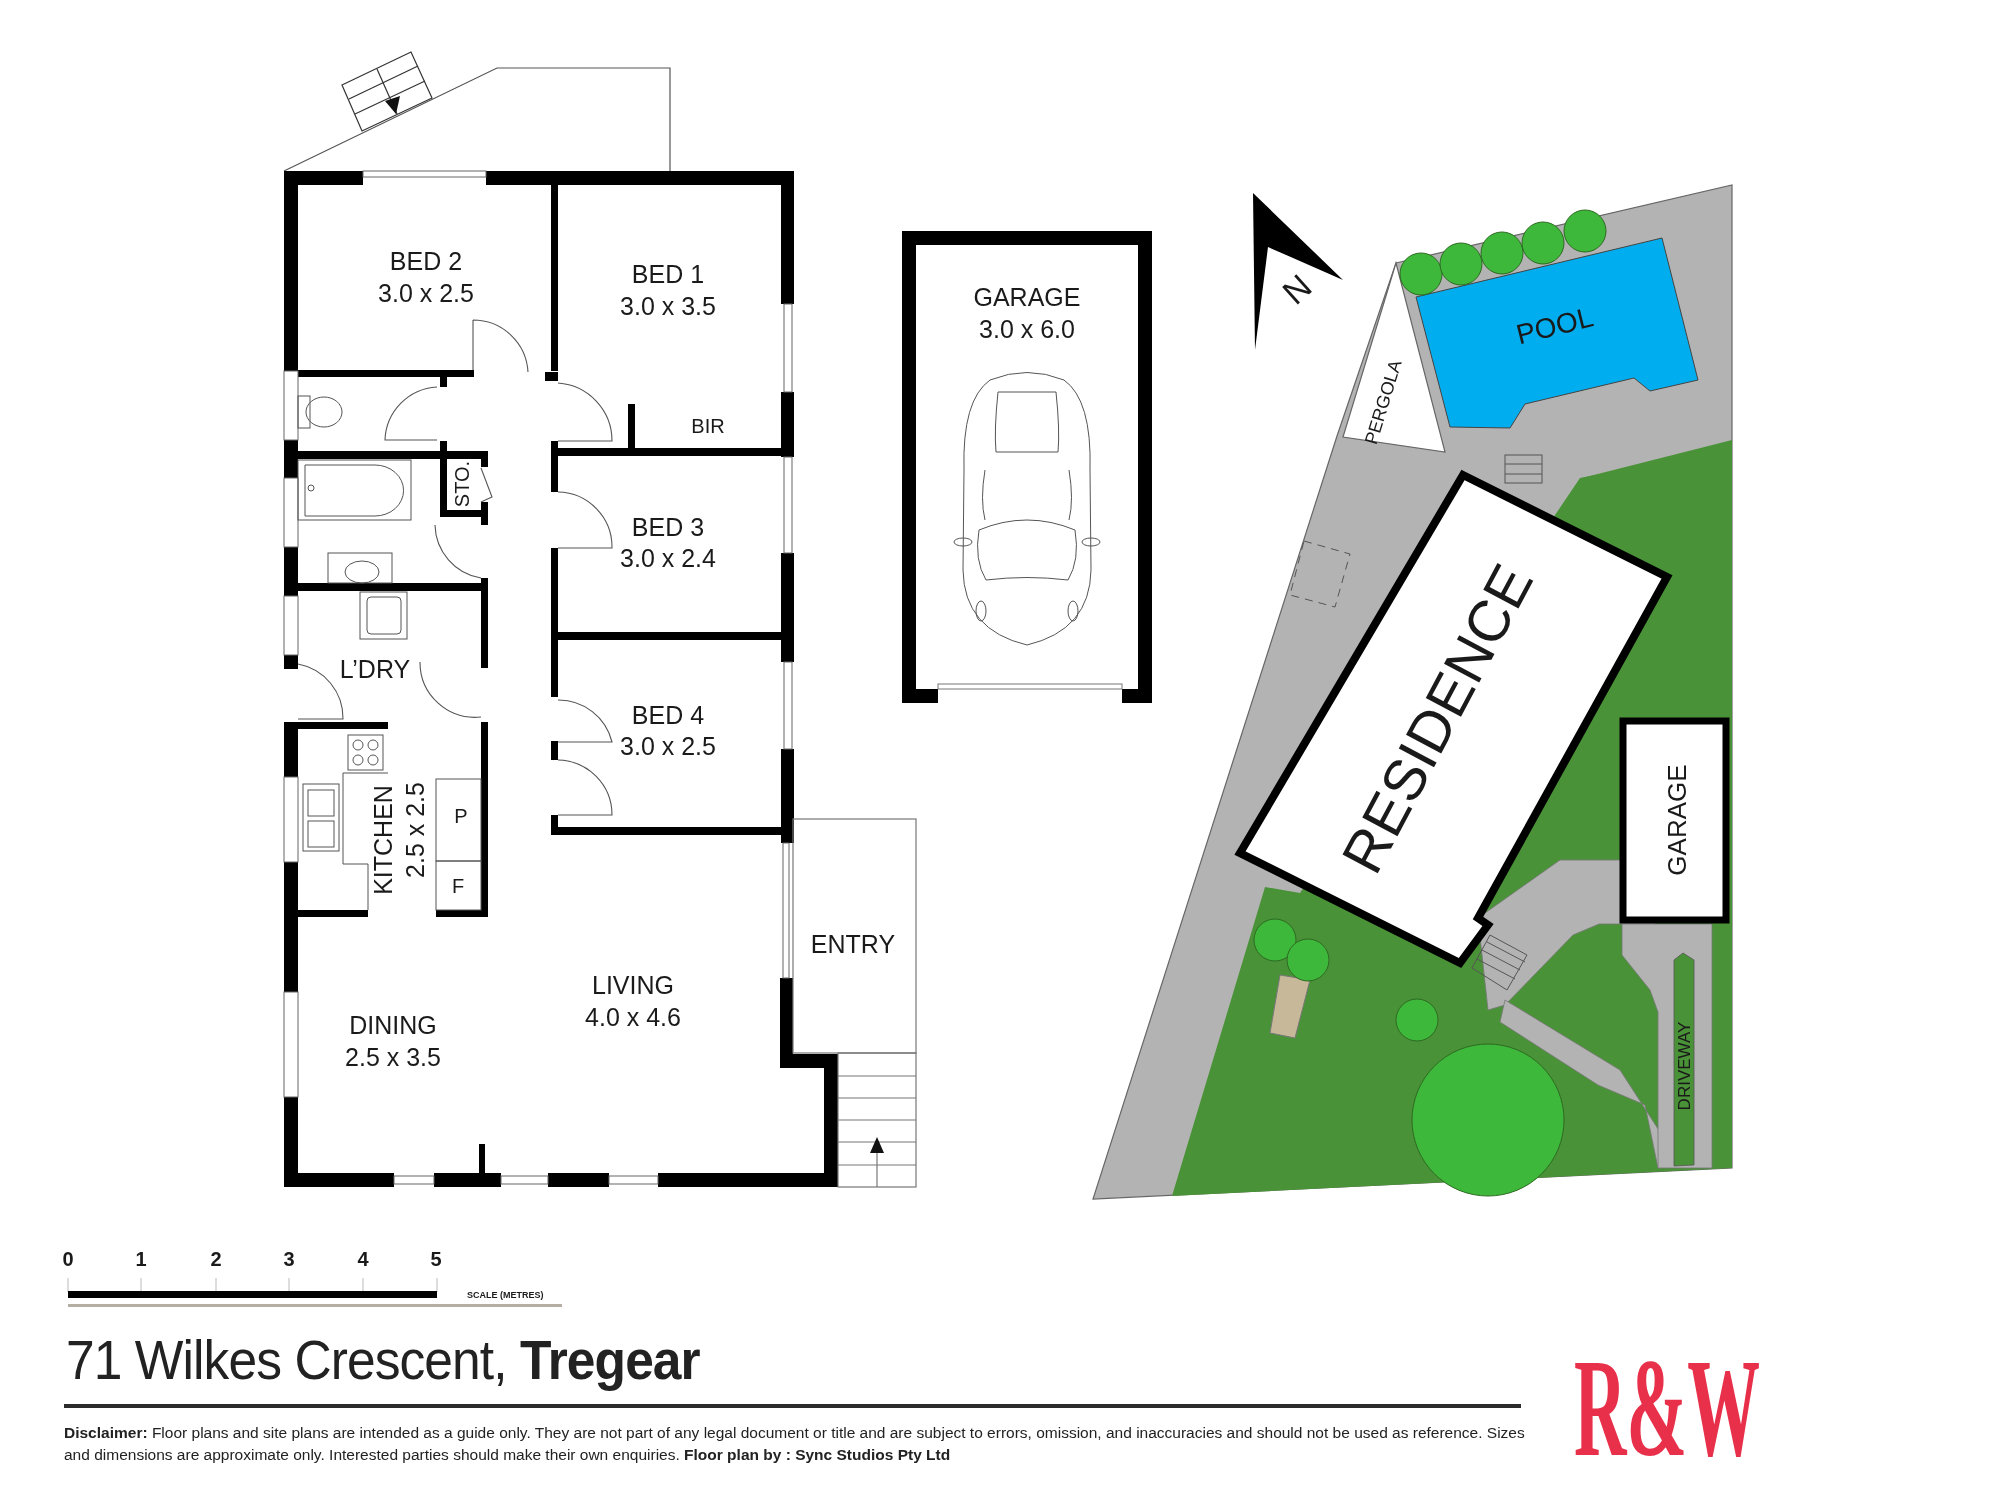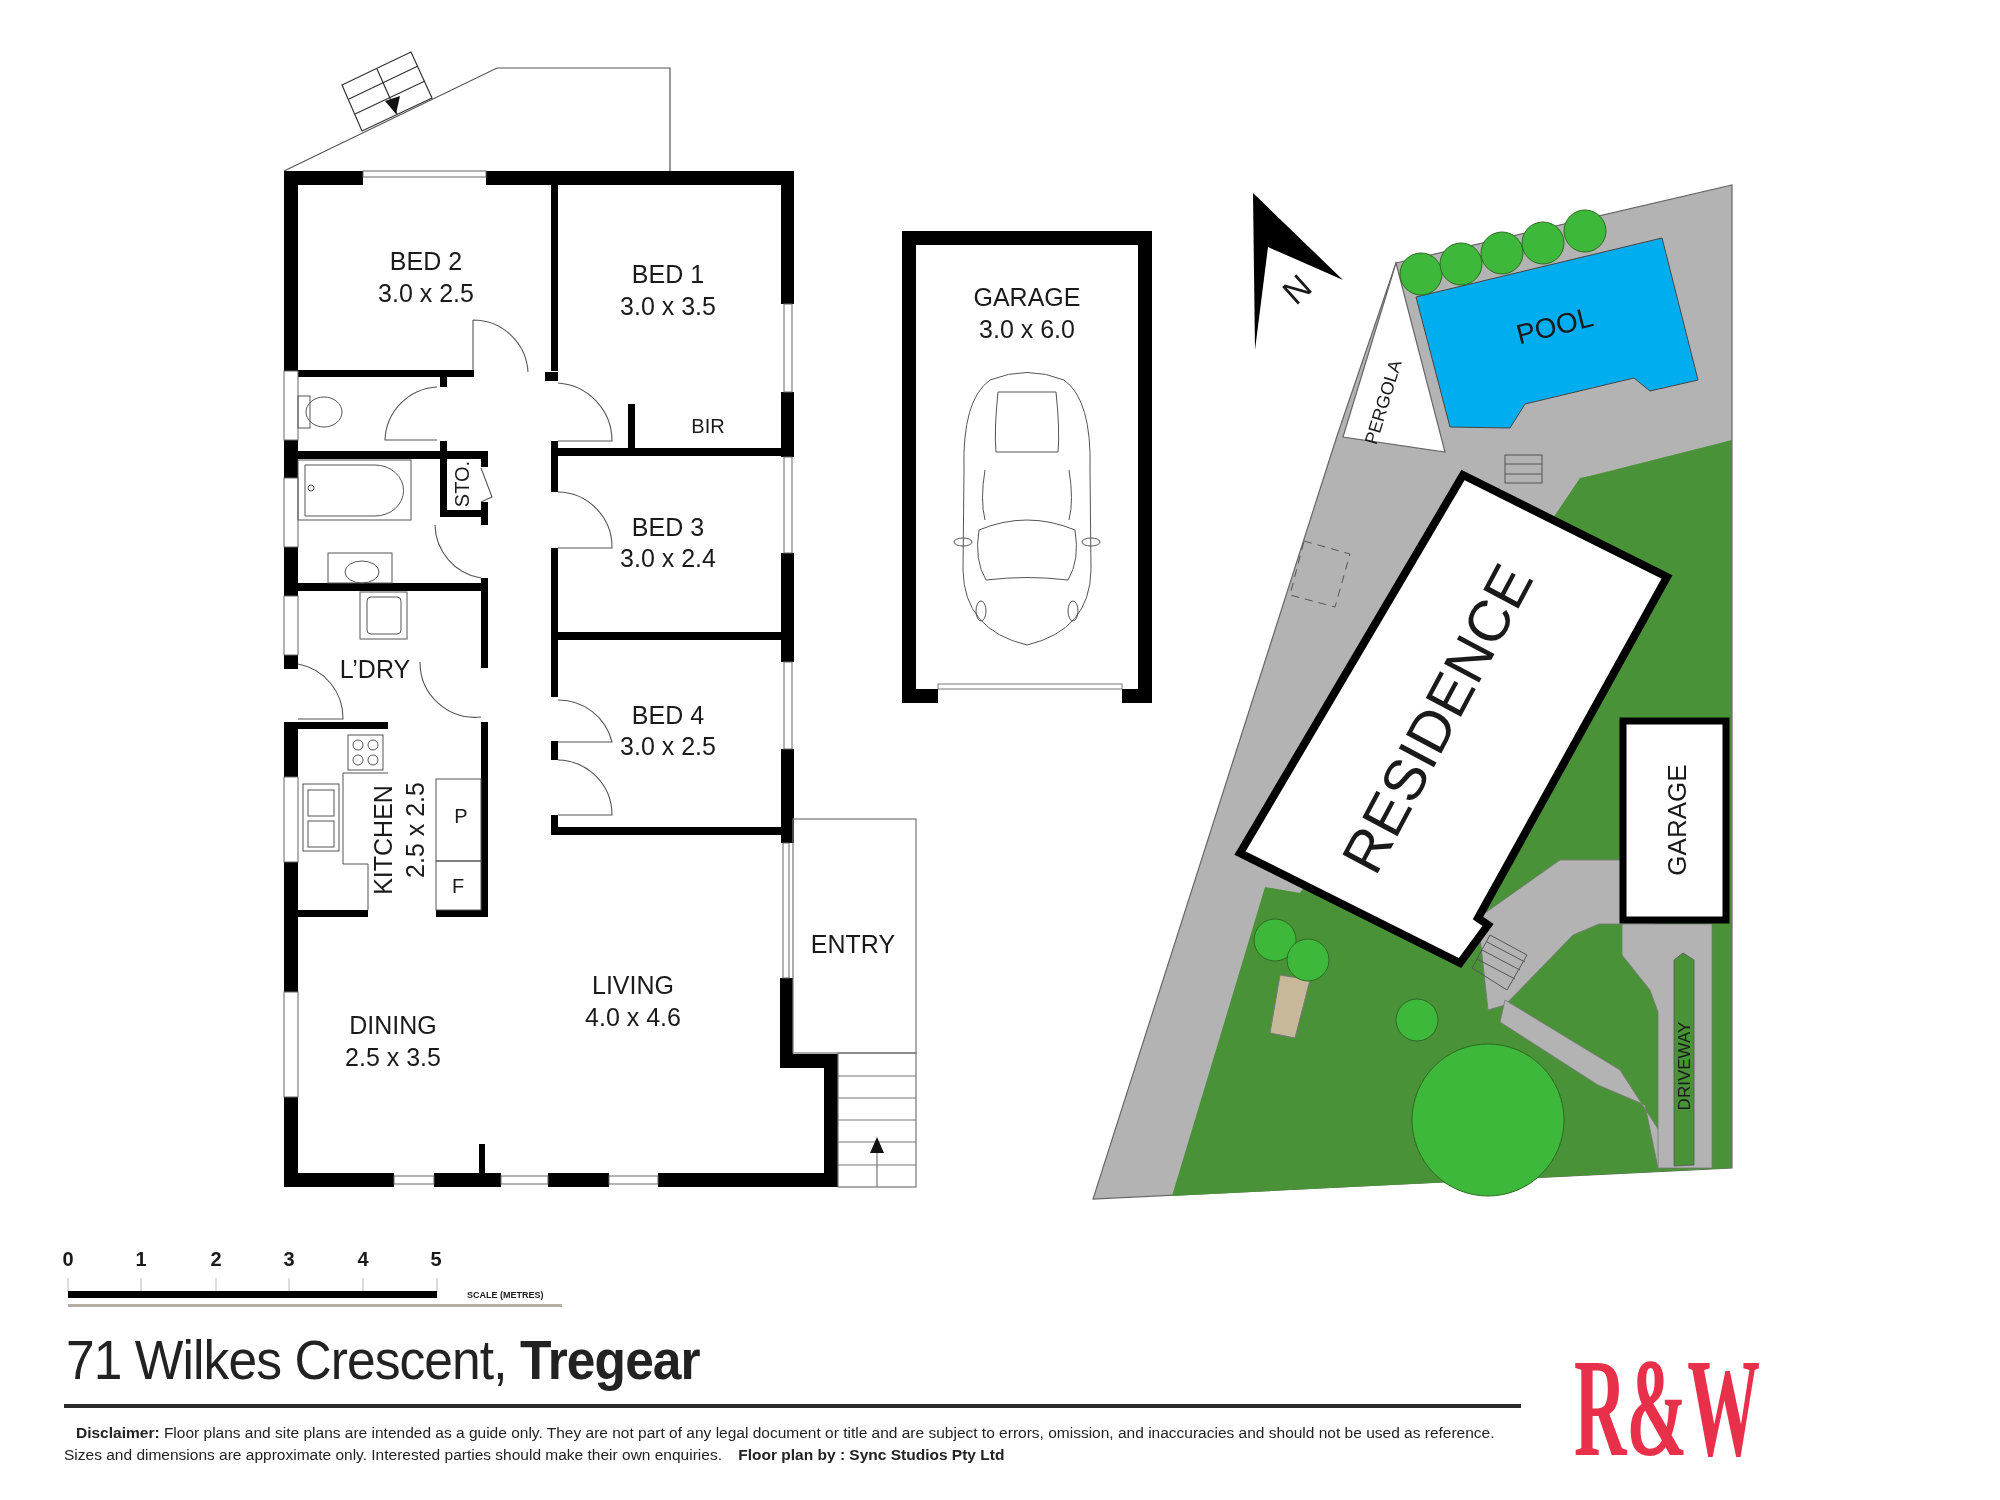--- a/index.html
+++ b/index.html
@@ -10,21 +10,21 @@
   .room-name { font-size:25px; }
   .room-dim { font-size:25px; }
   .small { font-size:20px; }
   .scale-num { font-size:20px; font-weight:bold; }
   .scale-cap { font-size:9px; font-weight:bold; }
   #title { position:absolute; left:66px; top:1330px; font-size:56px; line-height:60px;
            color:#222; letter-spacing:-1px; white-space:nowrap; transform:scaleX(0.92); transform-origin:left top; }
   #title b { font-weight:bold; }
   #title-rule { position:absolute; left:64px; top:1404px; width:1457px; height:4px; background:#2b2b2b; }
   #disclaimer { position:absolute; left:64px; top:1422px; width:1470px; font-size:15.5px; line-height:22px; color:#222; }
-  #disclaimer b { font-weight:bold;margin-left:12px; }
+  #disclaimer b { font-weight:bold; }
   #logo { position:absolute; left:1572px; top:1343px; width:190px; height:122px; }
 </style>
 </head>
 <body>
 
 <svg class="plan" width="2000" height="1500" viewBox="0 0 2000 1500">
 
   <g>
 
     <polyline points="284,171 497,68 670,68 670,171" fill="none" stroke="#555" stroke-width="1.2"></polyline>

